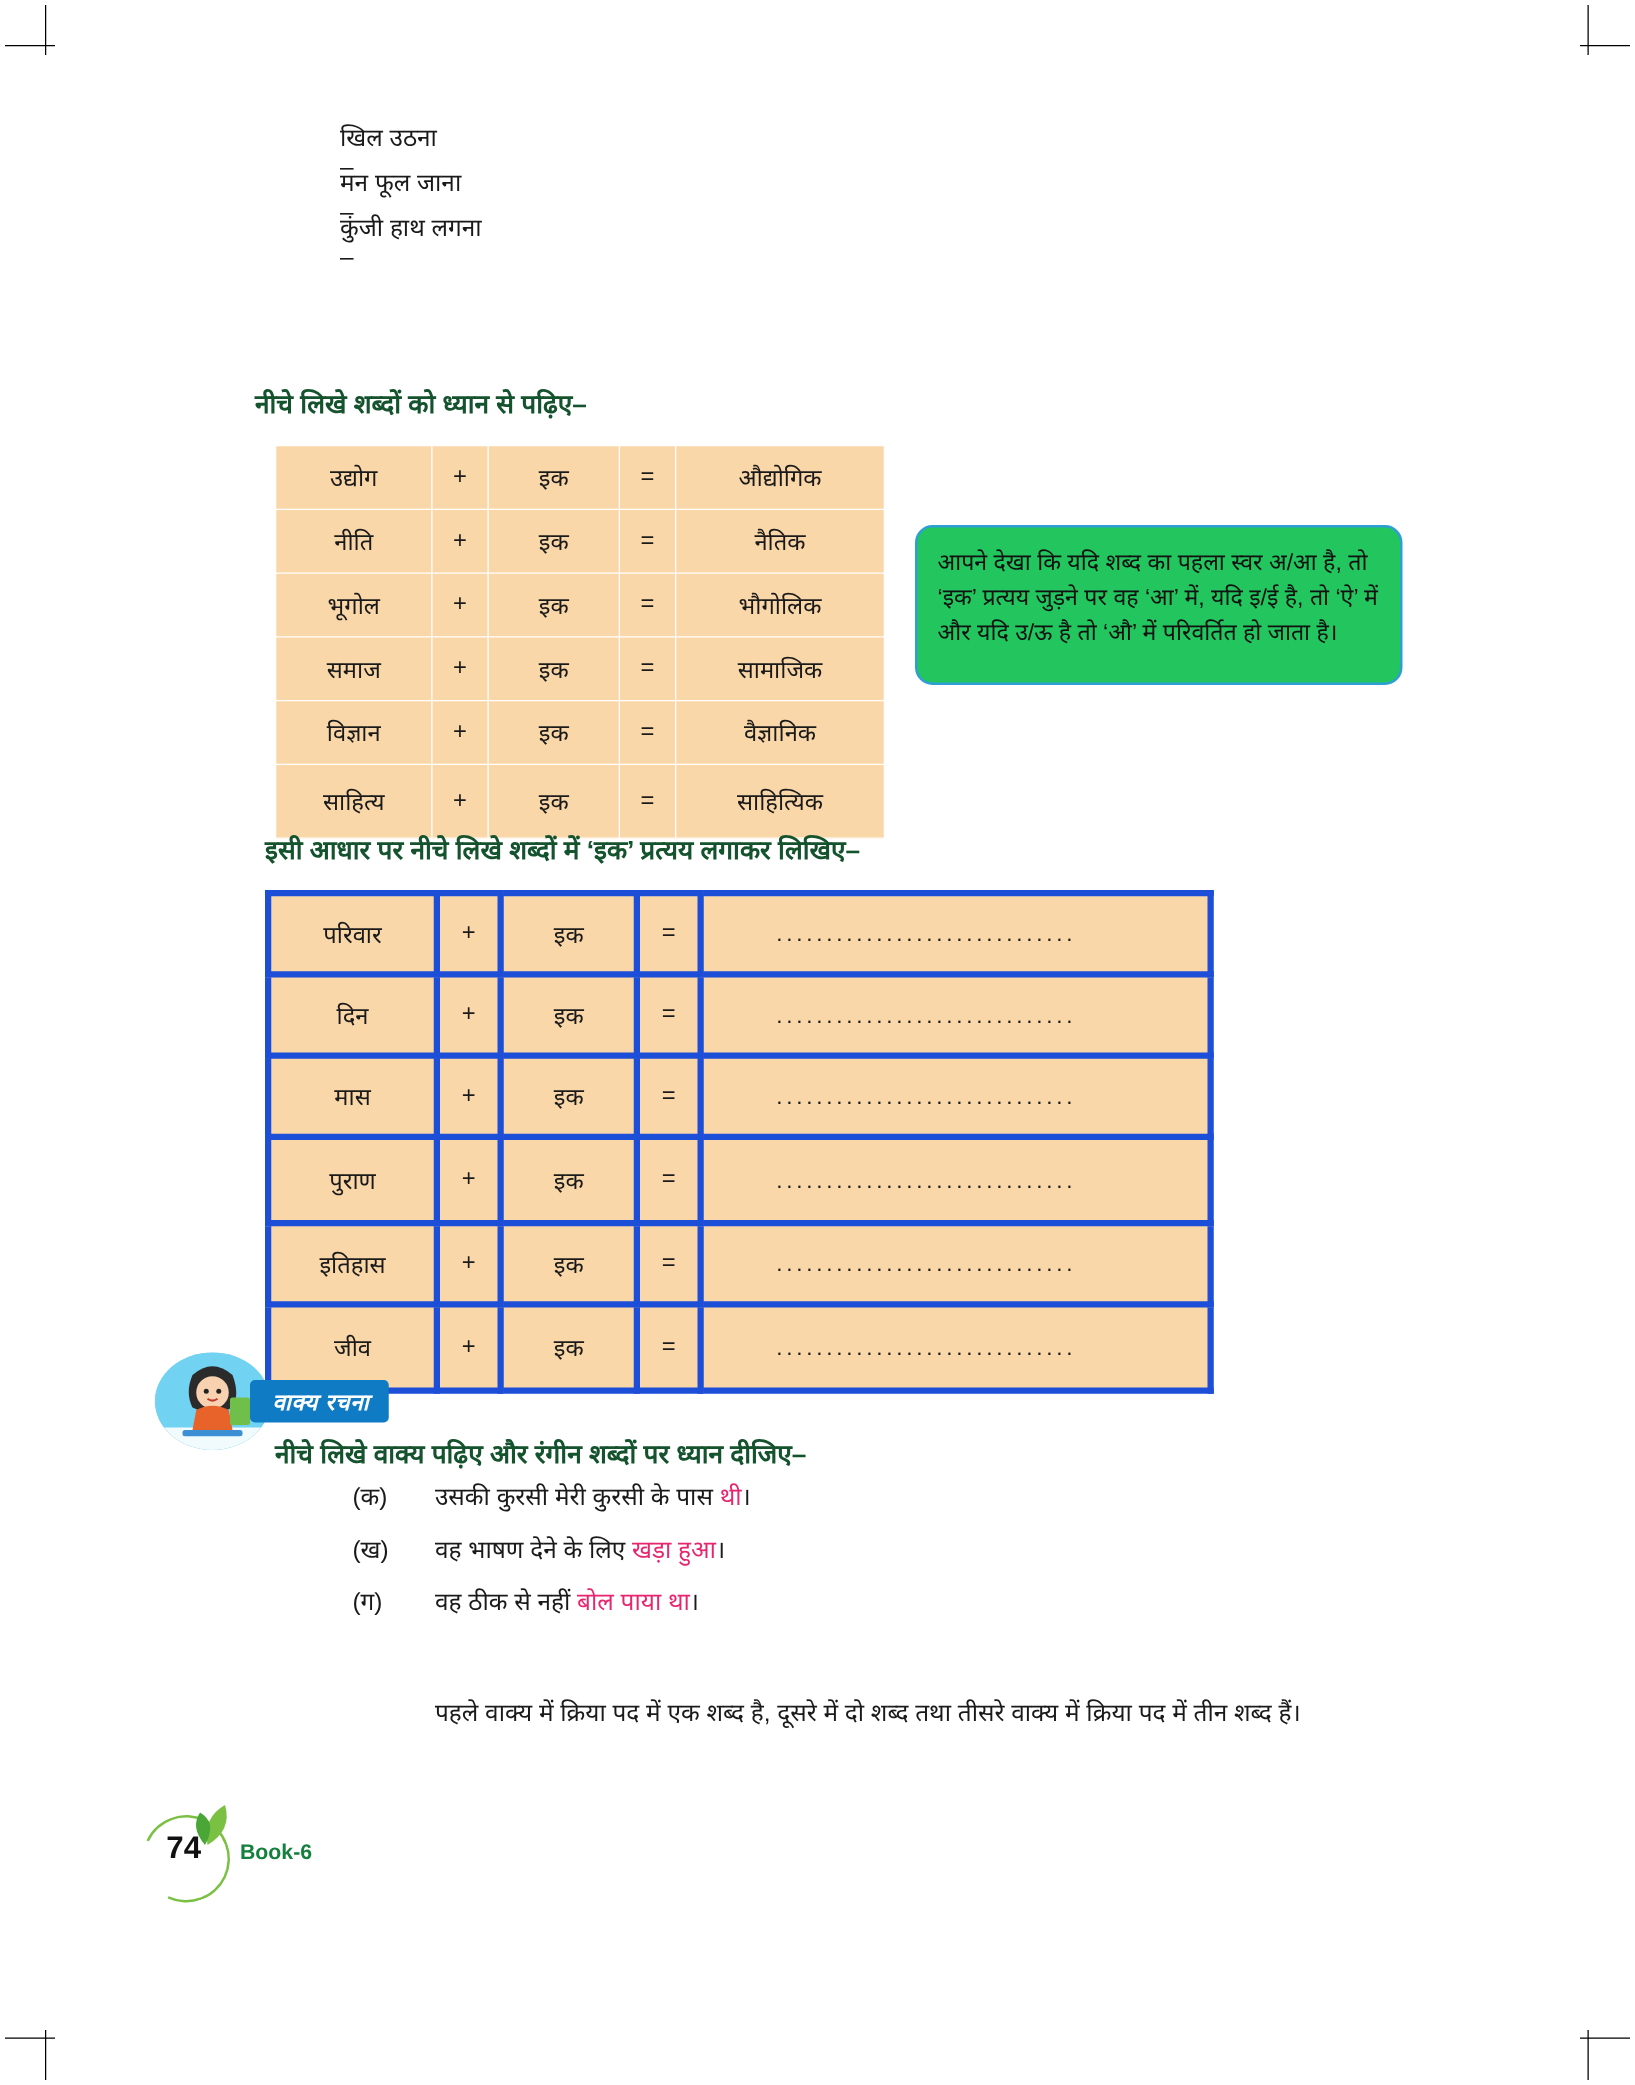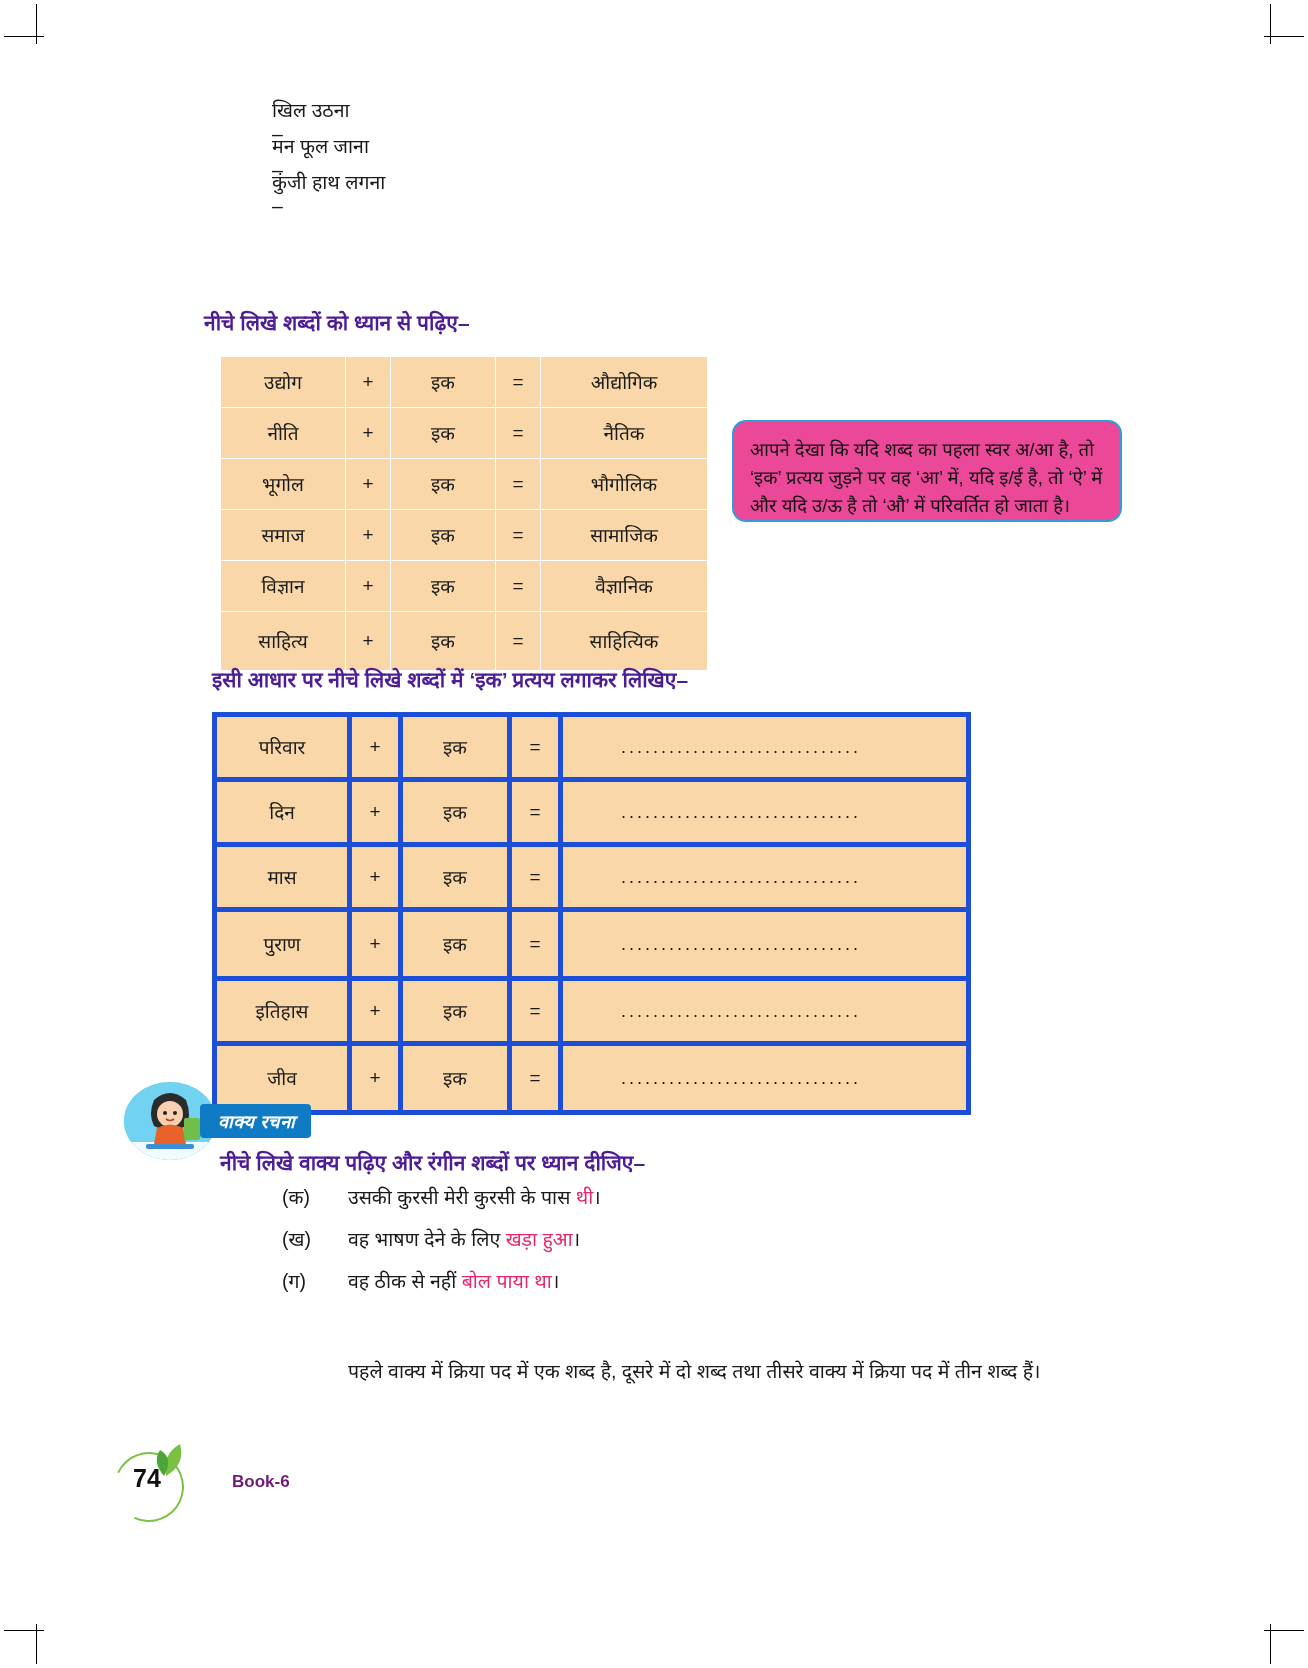--- a/index.html
+++ b/index.html
@@ -97,21 +97,21 @@
     color: #fff;
     font-weight: bold;
     font-style: italic;
     font-size: 18px;
     letter-spacing: 0.6px;
     white-space: nowrap;
   }
 
   .section-heading {
     position: absolute;
-    color: #4c1d95;
+    color: #14532d;
     font-weight: bold;
     font-size: 21px;
     white-space: nowrap;
   }
 
   
   table.word-table {
     position: absolute;
     border-collapse: collapse;
     background: #fad7a8;
@@ -145,22 +145,22 @@
   table.blank-table td.b-ans  { width: 344px; text-align: left; padding-left: 58px; letter-spacing: 3px; font-size: 18px; }
 
   
   .note-box {
     position: absolute;
     left: 732px;
     top: 420px;
     width: 390px;
     border: 2px solid #2e9fd4;
     border-radius: 14px;
-    background: #ec4899;
-    padding: 14px 16px 0 16px;
+    background: #22c55e;
+    padding: 14px 16px 26px 16px;
     box-sizing: border-box;
   }
   .note-box p {
     margin: 0;
     font-size: 18.5px;
     line-height: 1.52;
     color: #111;
   }
 
   
@@ -197,22 +197,21 @@
     text-align: center;
     font-size: 25px;
     font-weight: bold;
     color: #111;
   }
   .book-label {
     position: absolute;
     left: 92px; top: 40px;
     font-size: 17px;
     font-weight: bold;
-    color: #701a75;
-    margin-left: 40px;
+    color: #15803d;
   }
 
   
   .fig { position: absolute; }
 </style>
 </head>
 <body>
 
 <div class="page">
 

